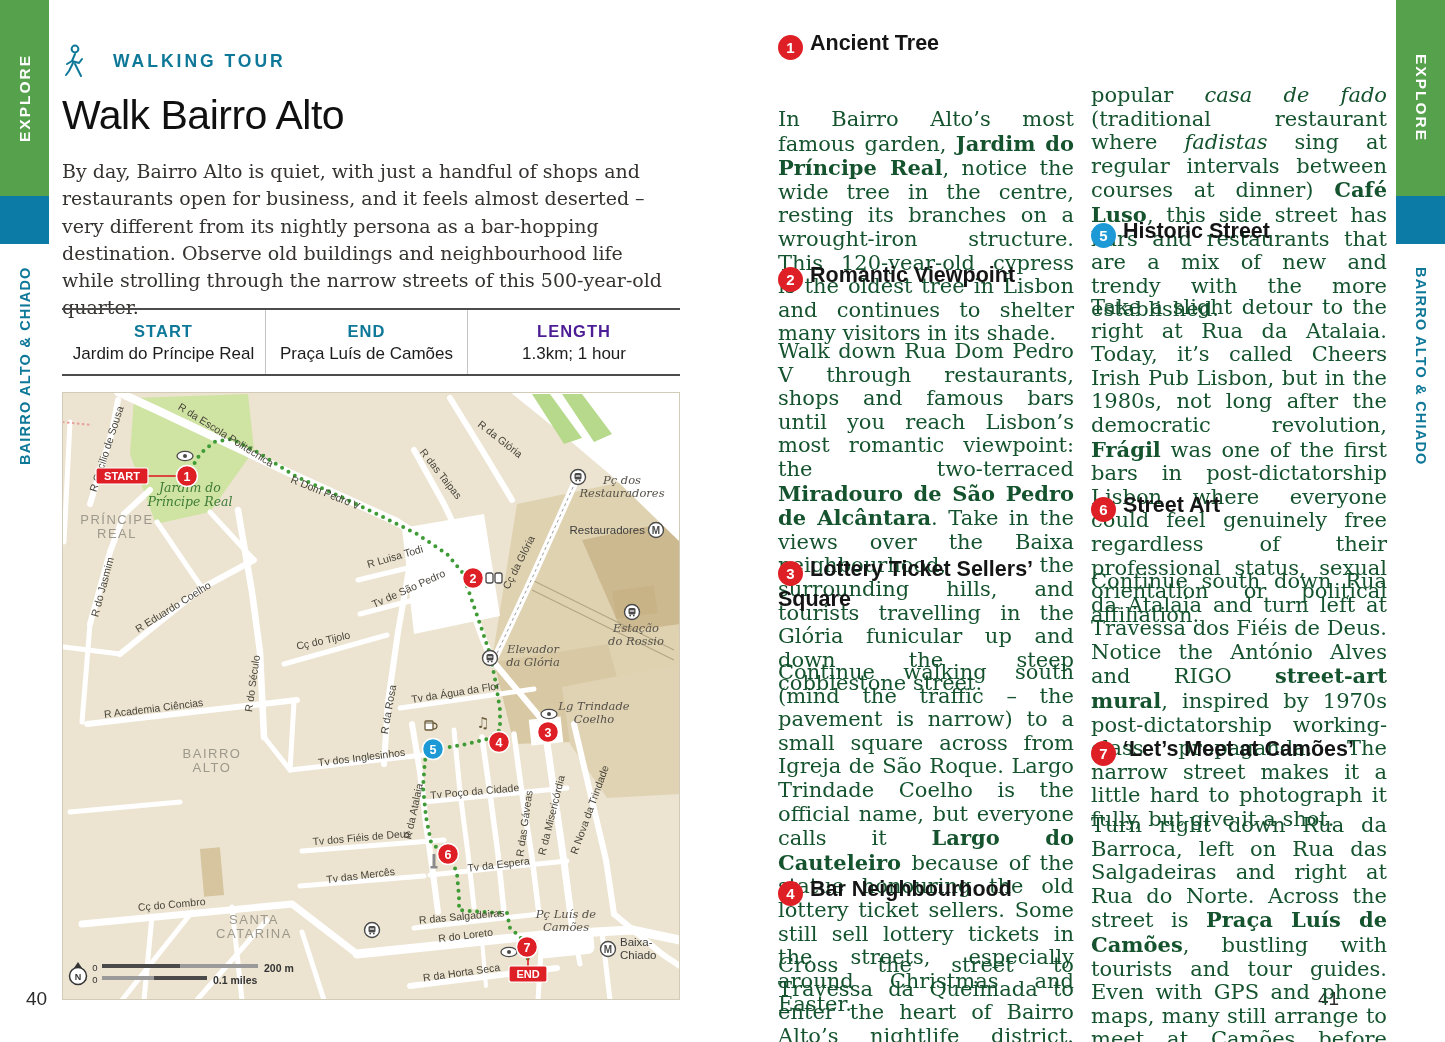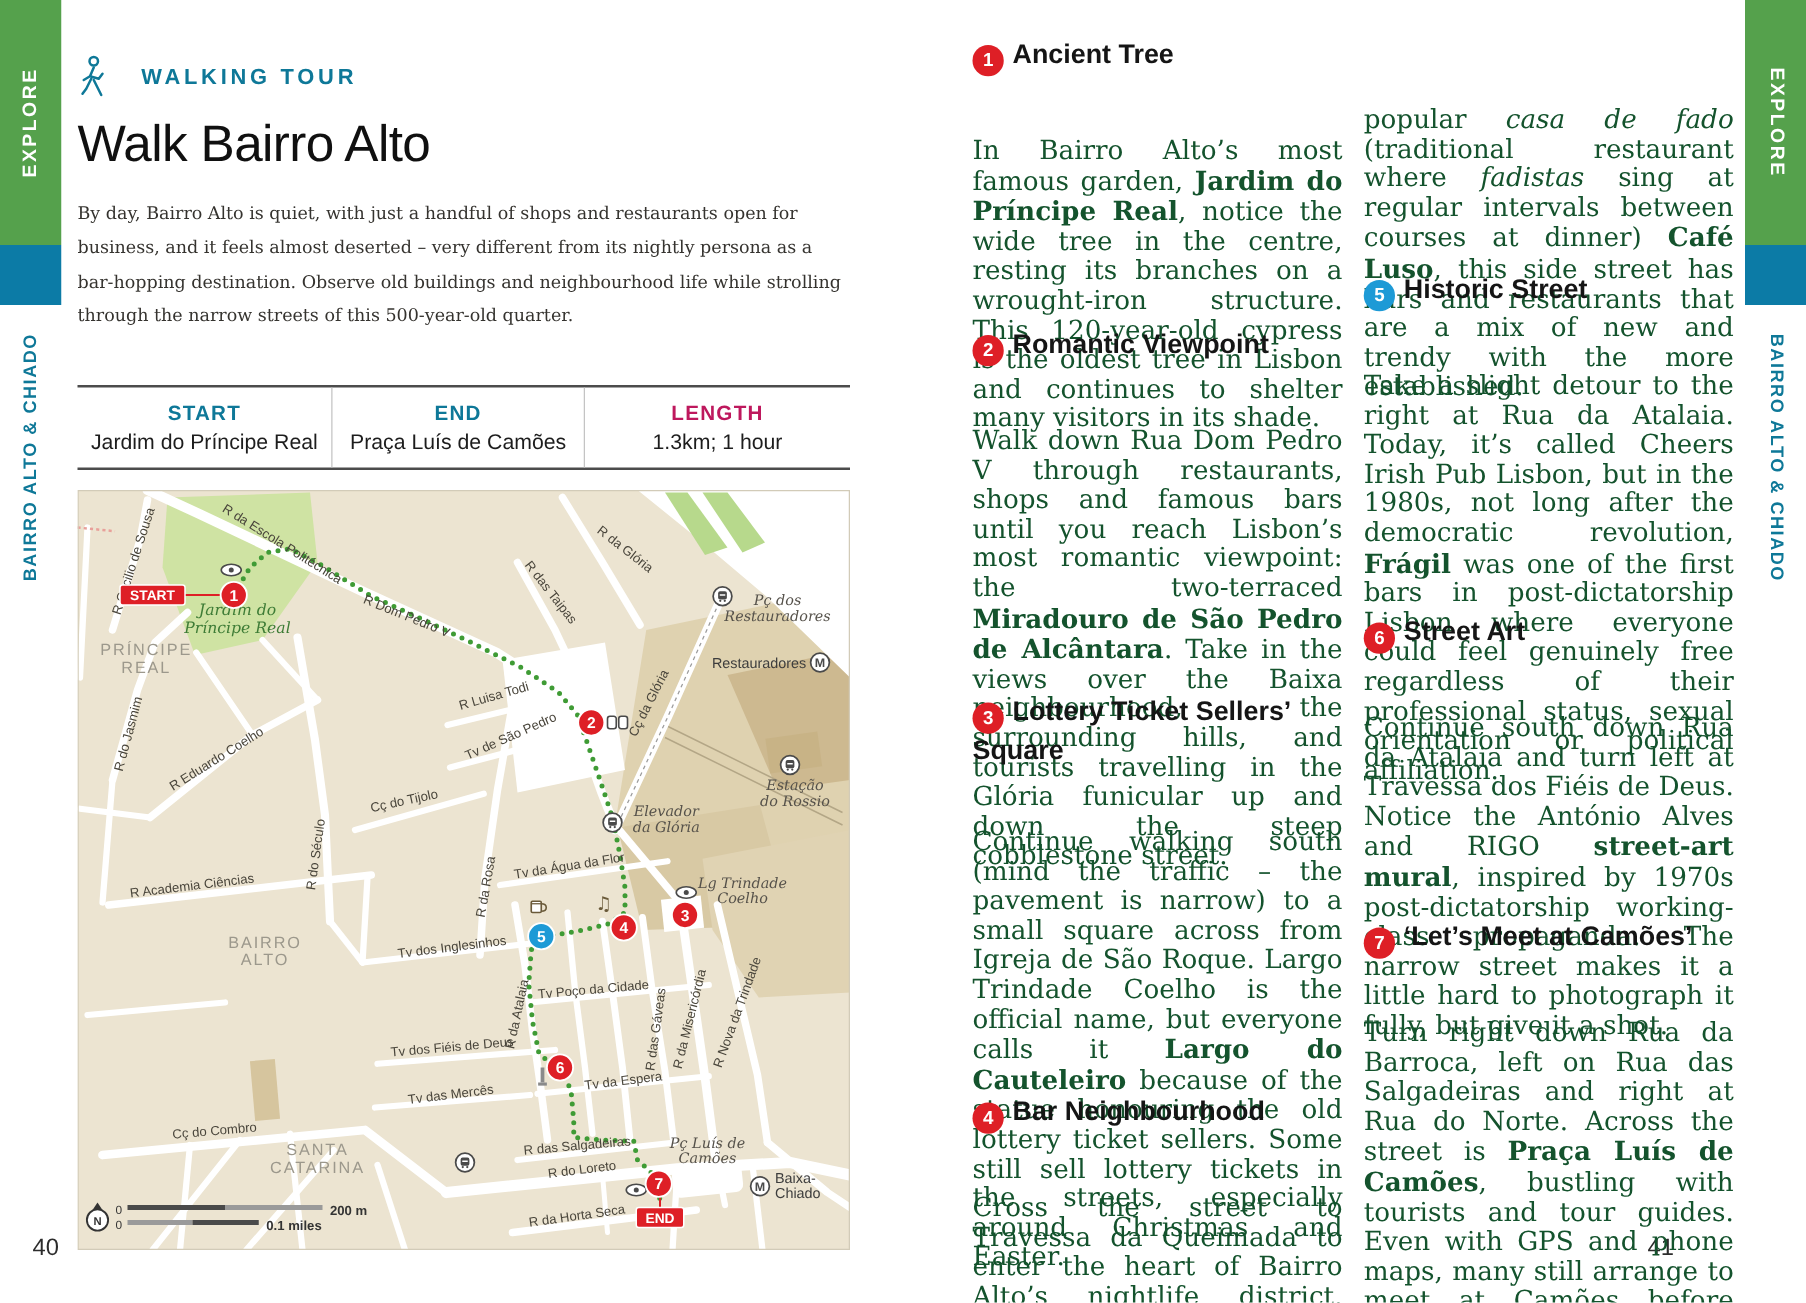--- a/index.html
+++ b/index.html
@@ -14,21 +14,21 @@
   .vup{writing-mode:vertical-rl;transform:rotate(180deg);}
   .vdown{writing-mode:vertical-rl;}
   .explore{height:196px;top:0;color:#fff;font-size:15.5px;letter-spacing:2px;}
   .chapter{top:250px;height:232px;font-size:14.5px;letter-spacing:1.2px;}
   
   .pageL{position:absolute;left:62px;top:0;width:618px;height:1042px;}
   .kicker{position:absolute;left:0;top:44px;display:flex;align-items:center;gap:24px;}
   .kicker .kt{font-weight:bold;font-size:17.5px;letter-spacing:3px;}
   .title{position:absolute;left:0;top:92px;font-size:41px;font-weight:normal;color:#101010;letter-spacing:-.5px;}
   .intro{position:absolute;left:0;top:158px;width:618px;font-family:"DejaVu Serif",serif;
-         font-size:14px;line-height:27.3px;color:#35332f;}
+         font-size:19px;line-height:27.3px;color:#35332f;}
   .tourtable{position:absolute;left:0;top:308px;width:618px;height:64px;
              border-top:2px solid #4c4c4c;border-bottom:2px solid #4c4c4c;
              display:grid;grid-template-columns:203px 202px 213px;}
   .tourtable .cell{display:flex;flex-direction:column;align-items:center;justify-content:center;gap:3px;padding-top:2px;}
   .tourtable .cell + .cell{border-left:1px solid #c4c4c4;}
   .tourtable .th{font-weight:bold;font-size:16.5px;letter-spacing:1px;}
   .tourtable .td{font-size:17px;color:#1d1d1d;}
   .mapwrap{position:absolute;left:0;top:392px;width:618px;height:608px;}
   .pagenum{position:absolute;font-size:19px;color:#2c2c2c;}
   #pnL{left:26px;top:988px;}
@@ -79,21 +79,21 @@
   <div class="tourtable">
     <div class="cell">
       <span class="th" style="color:#0e7898">START</span>
       <span class="td">Jardim do Príncipe Real</span>
     </div>
     <div class="cell">
       <span class="th" style="color:#0e7898">END</span>
       <span class="td">Praça Luís de Camões</span>
     </div>
     <div class="cell">
-      <span class="th" style="color:#be185d">LENGTH</span>
+      <span class="th" style="color:#4c1d95">LENGTH</span>
       <span class="td">1.3km; 1 hour</span>
     </div>
   </div>
 
   <div class="mapwrap">
     <svg id="mapsvg" width="618" height="608" viewBox="0 0 618 608">
       <rect x="0" y="0" width="618" height="608" fill="#ece4d1"></rect>
 
       <g>
         <polygon points="455,112 618,78 618,305 468,302 440,270 430,268" fill="#dfd2b0"></polygon>

